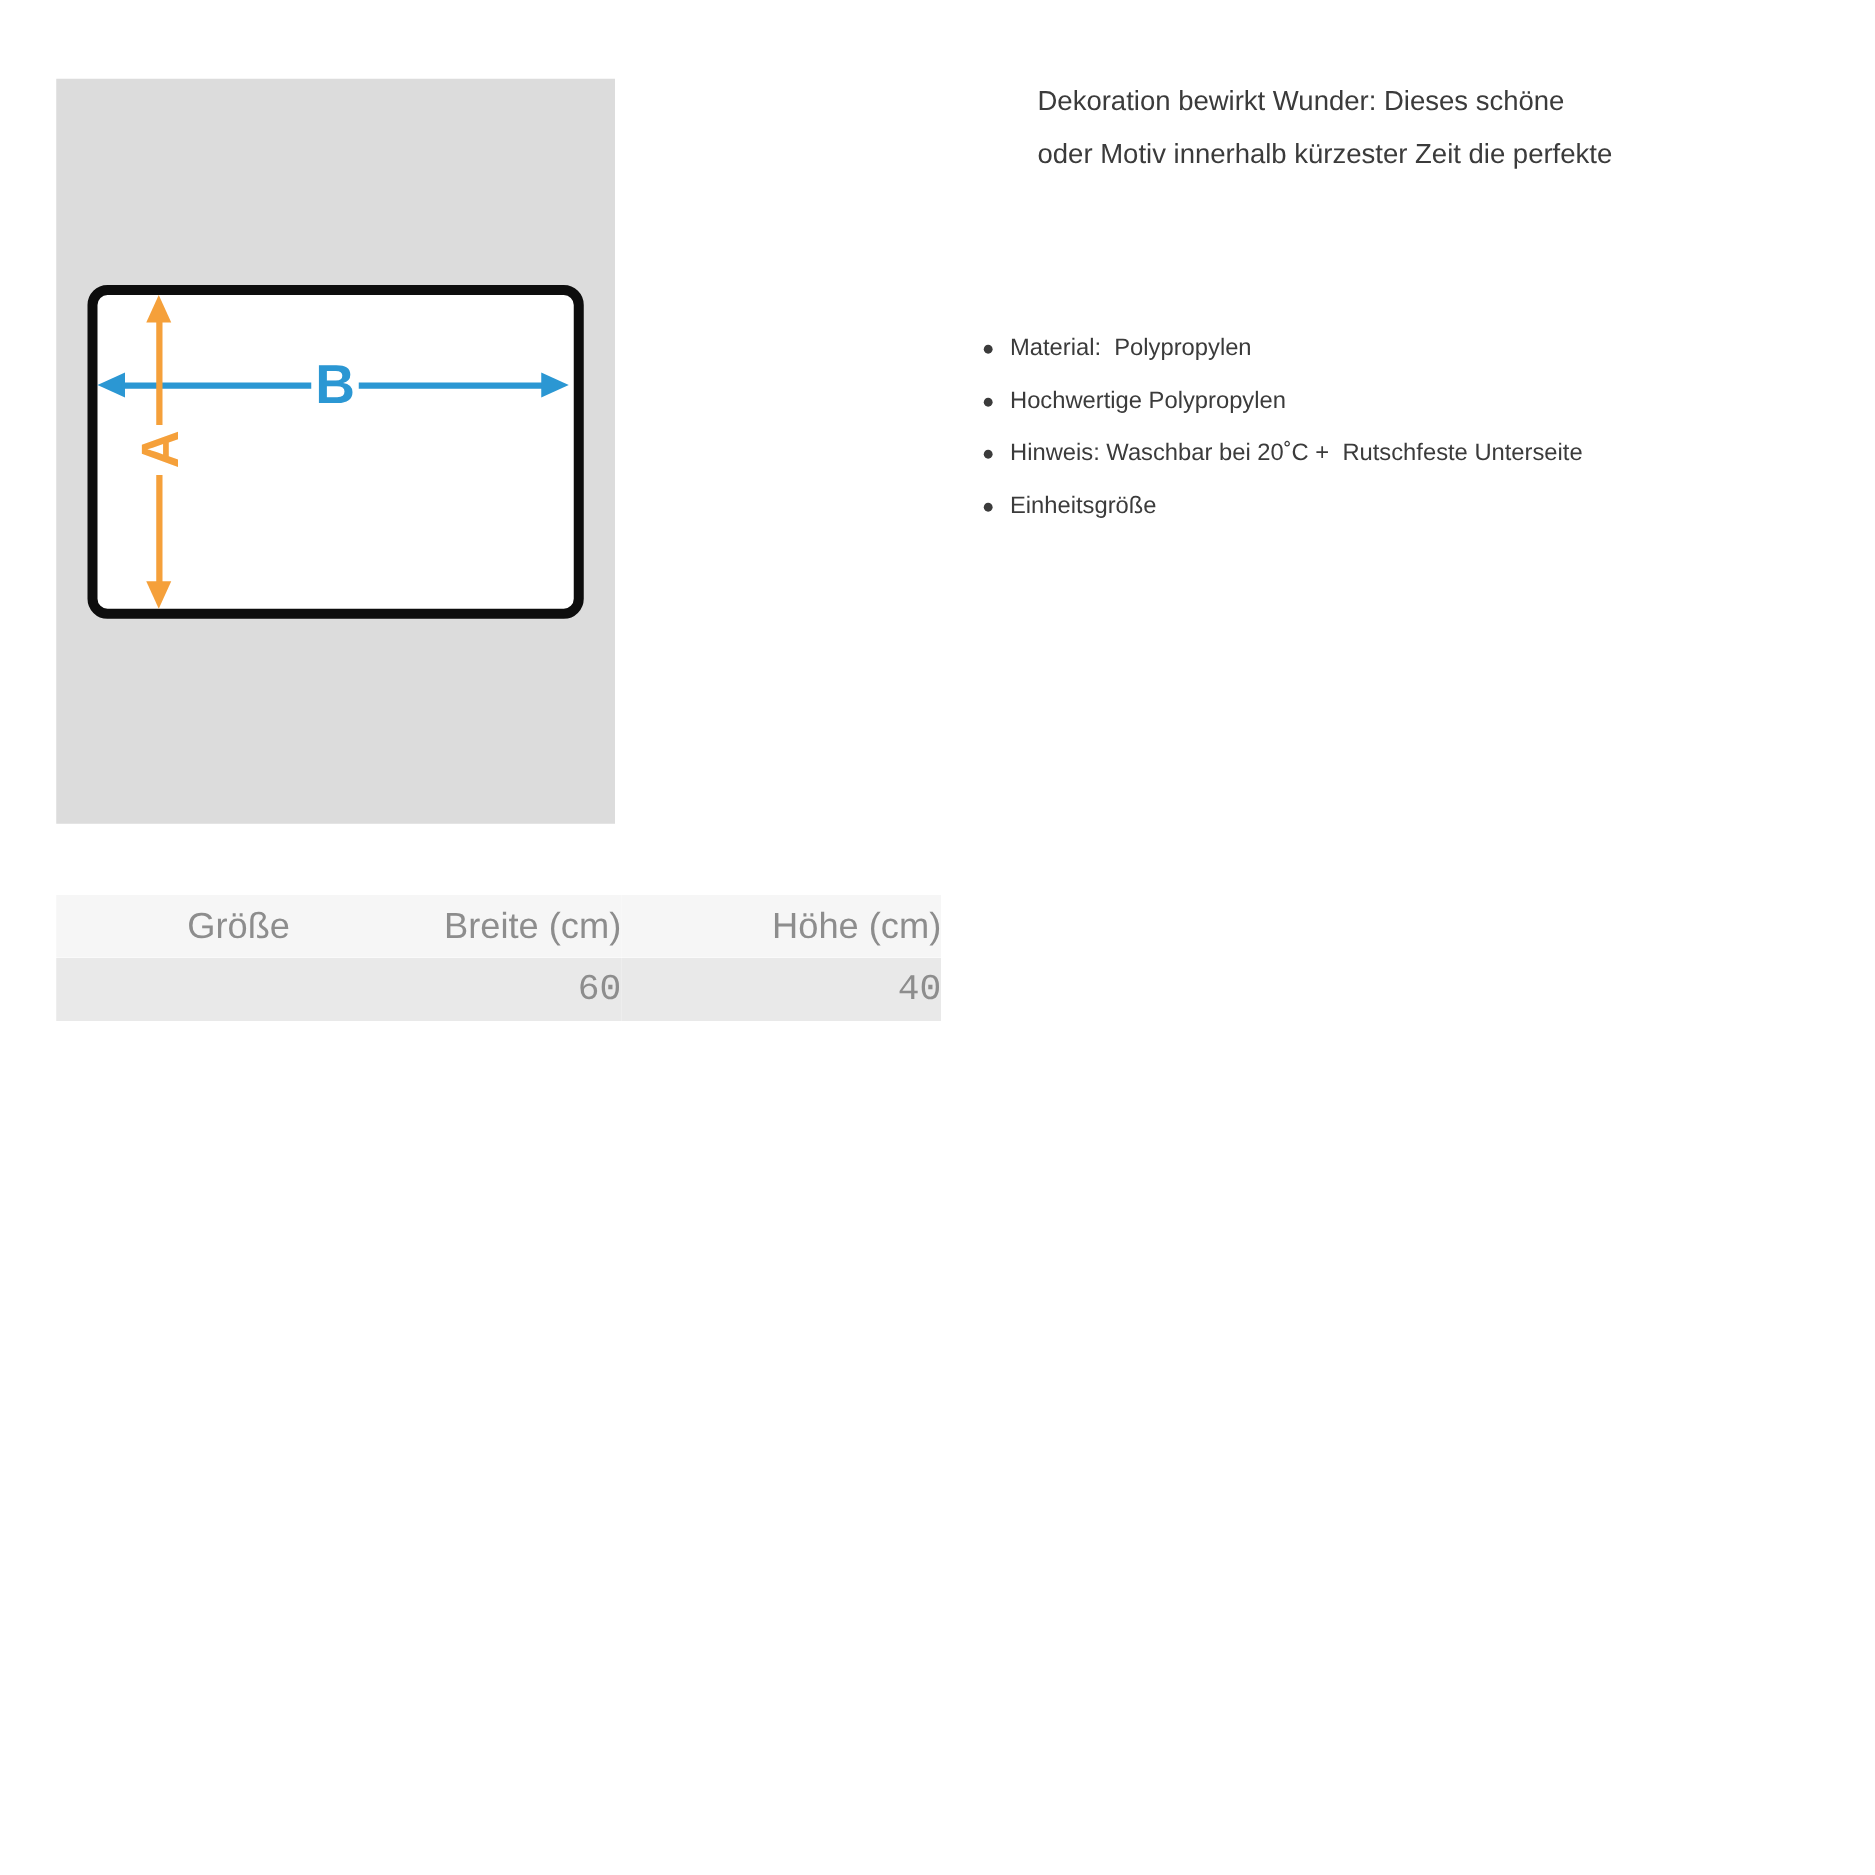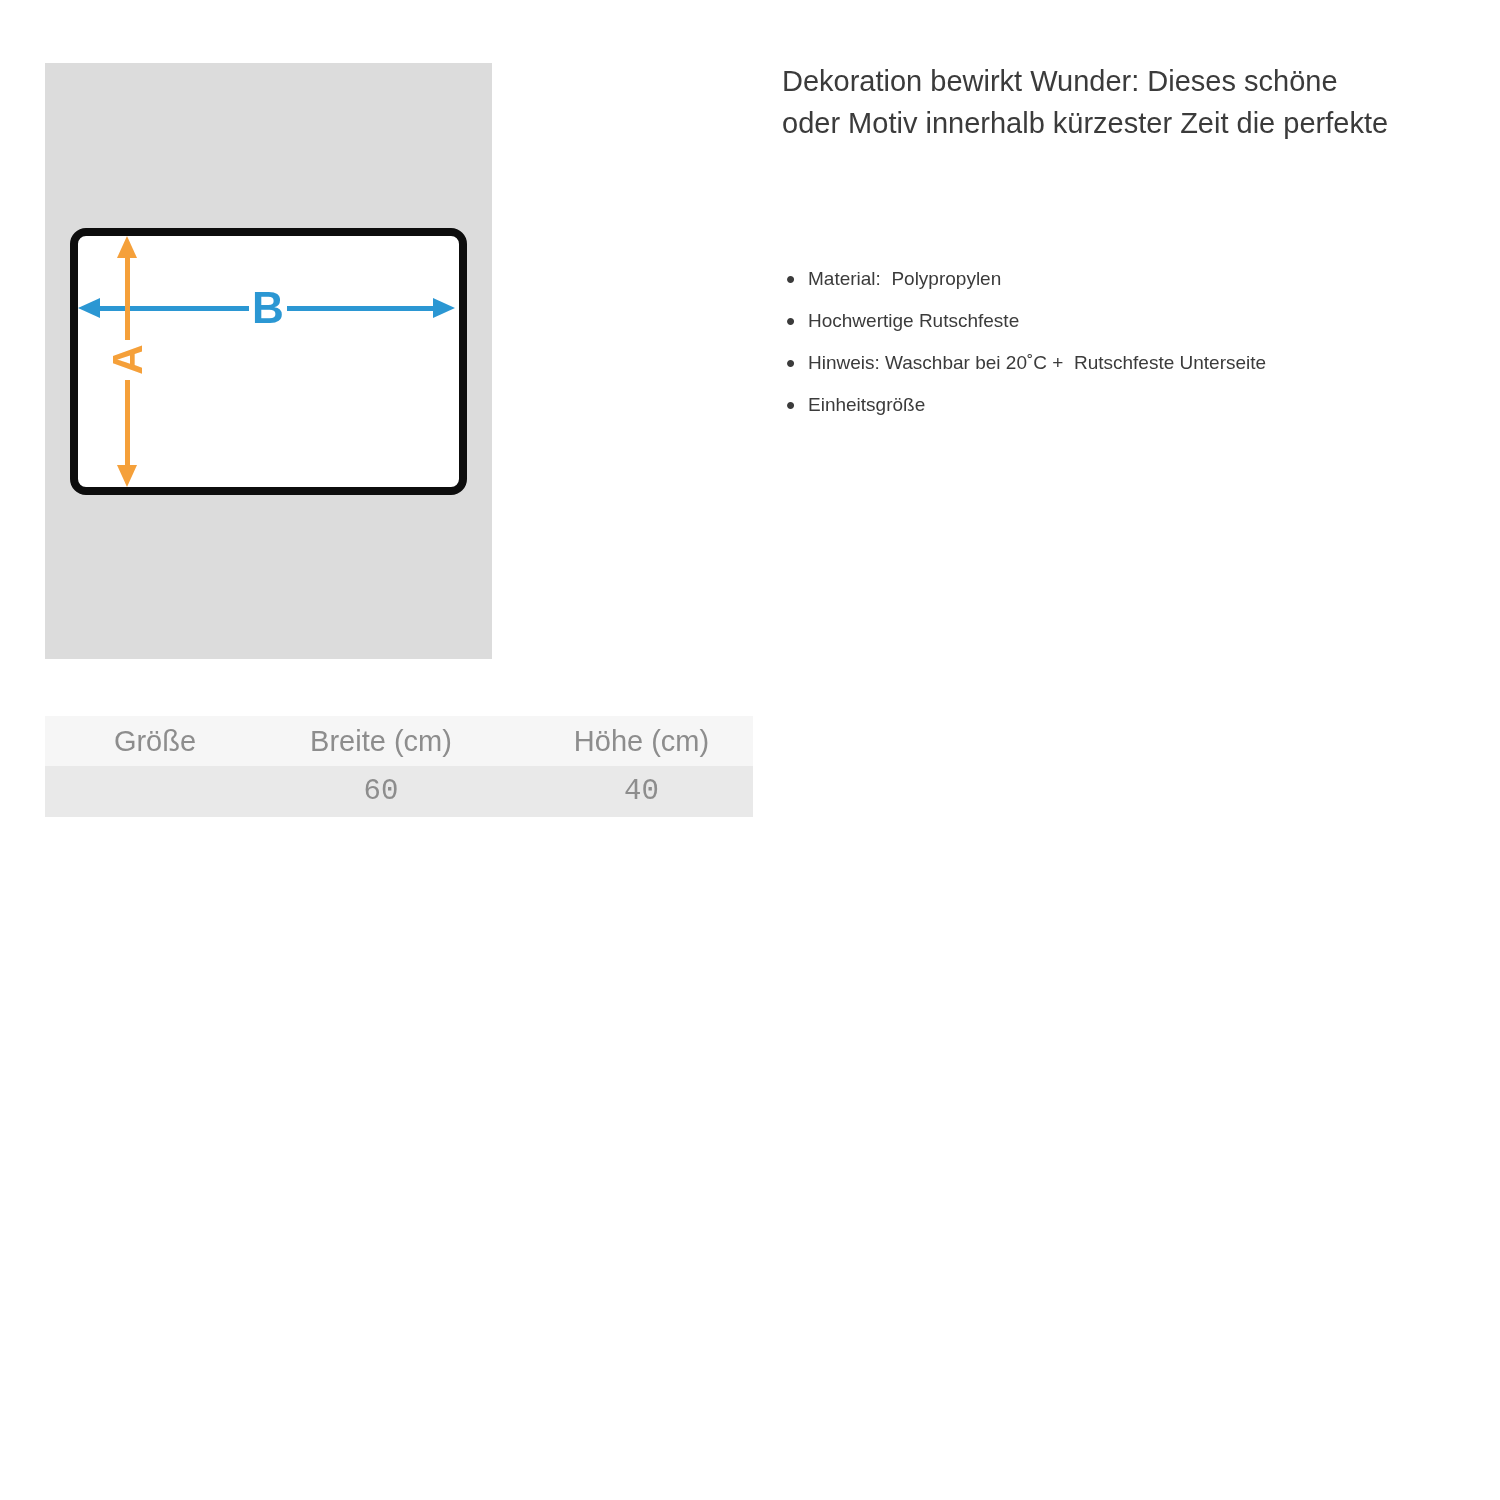--- a/index.html
+++ b/index.html
@@ -108,23 +108,24 @@
   }
 
   
   .description {
     position: absolute;
     left: 782px; top: 60px;
     width: 700px;
     color: var(--body-text);
   }
   .desc-line {
-    font-size: 29px;
+    font-size: 22px;
     line-height: 42px;
     white-space: nowrap;
+    margin-left: 48px;
   }
   .features {
     position: absolute;
     left: 782px; top: 258px;
     width: 690px;
     list-style: none;
     color: var(--body-text);
   }
   .feature-item {
     display: flex;
@@ -151,21 +152,21 @@
     width: 708px;
     border-collapse: collapse;
     table-layout: fixed;
     font-size: 29px;
     color: var(--table-text);
   }
   .size-table col.c1 { width: 187px; }
   .size-table col.c2 { width: 265px; }
   .size-table col.c3 { width: 256px; }
   .size-table th, .size-table td {
-    text-align: center;
+    text-align: right;
     font-weight: normal;
     padding-left: 33px;
     overflow: hidden;
   }
   .size-table thead tr { background: var(--table-header-bg); height: 50px; }
   .size-table tbody tr { background: var(--table-row-bg); height: 51px; font-family: Liberation Mono, monospace; }
 </style>
 </head>
 <body>
 
@@ -196,21 +197,21 @@
     <div class="desc-line">oder Motiv innerhalb kürzester Zeit die perfekte</div>
   </div>
 
   <ul class="features">
     <li class="feature-item">
       <span class="dot">•</span>
       <span class="ftext">Material:  Polypropylen</span>
     </li>
     <li class="feature-item">
       <span class="dot">•</span>
-      <span class="ftext">Hochwertige Rutschfeste</span>
+      <span class="ftext">Hochwertige Polypropylen</span>
     </li>
     <li class="feature-item">
       <span class="dot">•</span>
       <span class="ftext">Hinweis: Waschbar bei 20˚C +  Rutschfeste Unterseite</span>
     </li>
     <li class="feature-item">
       <span class="dot">•</span>
       <span class="ftext">Einheitsgröße</span>
     </li>
   </ul>

